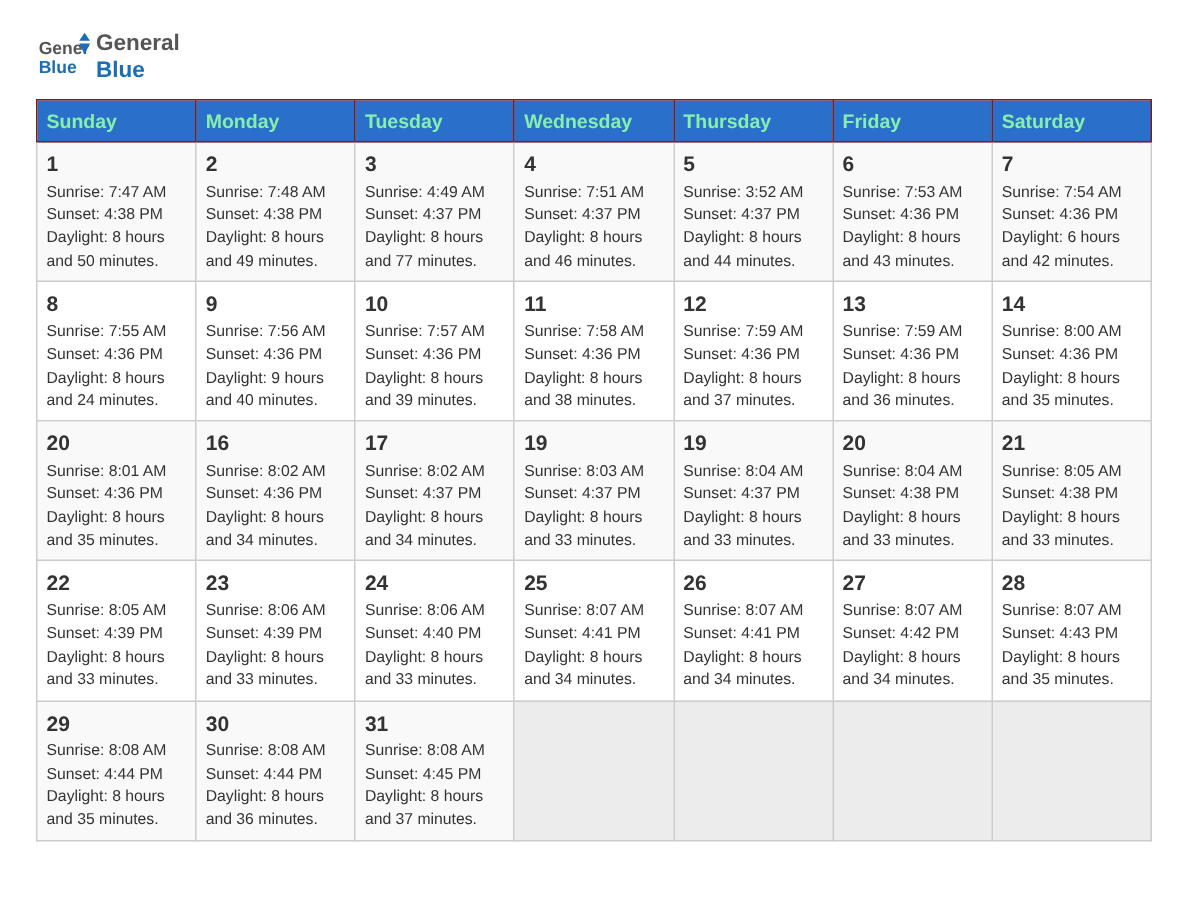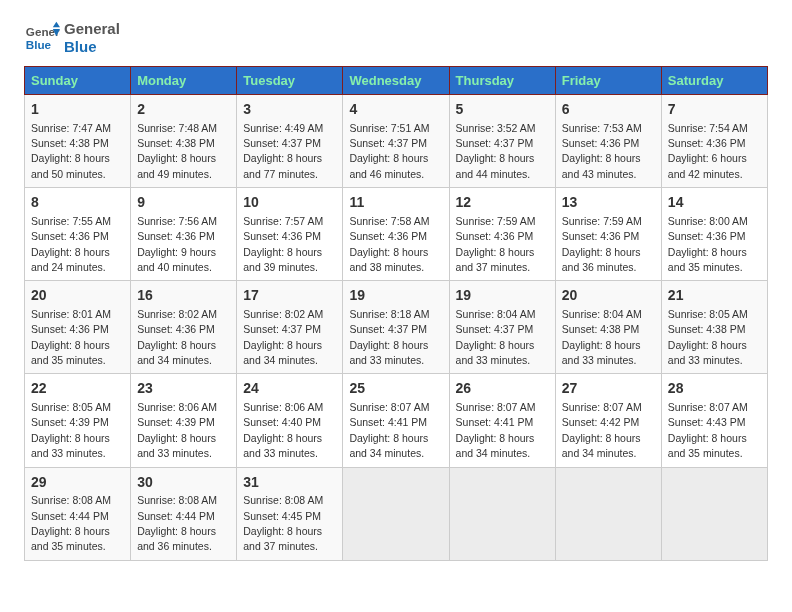--- a/index.html
+++ b/index.html
@@ -128,21 +128,21 @@
         <td><span class="day-num">10</span><span class="day-info">Sunrise: 7:57 AM</span><br><span class="day-info">Sunset: 4:36 PM</span><br><span class="day-info">Daylight: 8 hours and 39 minutes.</span></td>
         <td><span class="day-num">11</span><span class="day-info">Sunrise: 7:58 AM</span><br><span class="day-info">Sunset: 4:36 PM</span><br><span class="day-info">Daylight: 8 hours and 38 minutes.</span></td>
         <td><span class="day-num">12</span><span class="day-info">Sunrise: 7:59 AM</span><br><span class="day-info">Sunset: 4:36 PM</span><br><span class="day-info">Daylight: 8 hours and 37 minutes.</span></td>
         <td><span class="day-num">13</span><span class="day-info">Sunrise: 7:59 AM</span><br><span class="day-info">Sunset: 4:36 PM</span><br><span class="day-info">Daylight: 8 hours and 36 minutes.</span></td>
         <td><span class="day-num">14</span><span class="day-info">Sunrise: 8:00 AM</span><br><span class="day-info">Sunset: 4:36 PM</span><br><span class="day-info">Daylight: 8 hours and 35 minutes.</span></td>
       </tr>
       <tr>
         <td><span class="day-num">20</span><span class="day-info">Sunrise: 8:01 AM</span><br><span class="day-info">Sunset: 4:36 PM</span><br><span class="day-info">Daylight: 8 hours and 35 minutes.</span></td>
         <td><span class="day-num">16</span><span class="day-info">Sunrise: 8:02 AM</span><br><span class="day-info">Sunset: 4:36 PM</span><br><span class="day-info">Daylight: 8 hours and 34 minutes.</span></td>
         <td><span class="day-num">17</span><span class="day-info">Sunrise: 8:02 AM</span><br><span class="day-info">Sunset: 4:37 PM</span><br><span class="day-info">Daylight: 8 hours and 34 minutes.</span></td>
-        <td><span class="day-num">19</span><span class="day-info">Sunrise: 8:18 AM</span><br><span class="day-info">Sunset: 4:37 PM</span><br><span class="day-info">Daylight: 8 hours and 33 minutes.</span></td>
+        <td><span class="day-num">19</span><span class="day-info">Sunrise: 8:03 AM</span><br><span class="day-info">Sunset: 4:37 PM</span><br><span class="day-info">Daylight: 8 hours and 33 minutes.</span></td>
         <td><span class="day-num">19</span><span class="day-info">Sunrise: 8:04 AM</span><br><span class="day-info">Sunset: 4:37 PM</span><br><span class="day-info">Daylight: 8 hours and 33 minutes.</span></td>
         <td><span class="day-num">20</span><span class="day-info">Sunrise: 8:04 AM</span><br><span class="day-info">Sunset: 4:38 PM</span><br><span class="day-info">Daylight: 8 hours and 33 minutes.</span></td>
         <td><span class="day-num">21</span><span class="day-info">Sunrise: 8:05 AM</span><br><span class="day-info">Sunset: 4:38 PM</span><br><span class="day-info">Daylight: 8 hours and 33 minutes.</span></td>
       </tr>
       <tr>
         <td><span class="day-num">22</span><span class="day-info">Sunrise: 8:05 AM</span><br><span class="day-info">Sunset: 4:39 PM</span><br><span class="day-info">Daylight: 8 hours and 33 minutes.</span></td>
         <td><span class="day-num">23</span><span class="day-info">Sunrise: 8:06 AM</span><br><span class="day-info">Sunset: 4:39 PM</span><br><span class="day-info">Daylight: 8 hours and 33 minutes.</span></td>
         <td><span class="day-num">24</span><span class="day-info">Sunrise: 8:06 AM</span><br><span class="day-info">Sunset: 4:40 PM</span><br><span class="day-info">Daylight: 8 hours and 33 minutes.</span></td>
         <td><span class="day-num">25</span><span class="day-info">Sunrise: 8:07 AM</span><br><span class="day-info">Sunset: 4:41 PM</span><br><span class="day-info">Daylight: 8 hours and 34 minutes.</span></td>
         <td><span class="day-num">26</span><span class="day-info">Sunrise: 8:07 AM</span><br><span class="day-info">Sunset: 4:41 PM</span><br><span class="day-info">Daylight: 8 hours and 34 minutes.</span></td>

